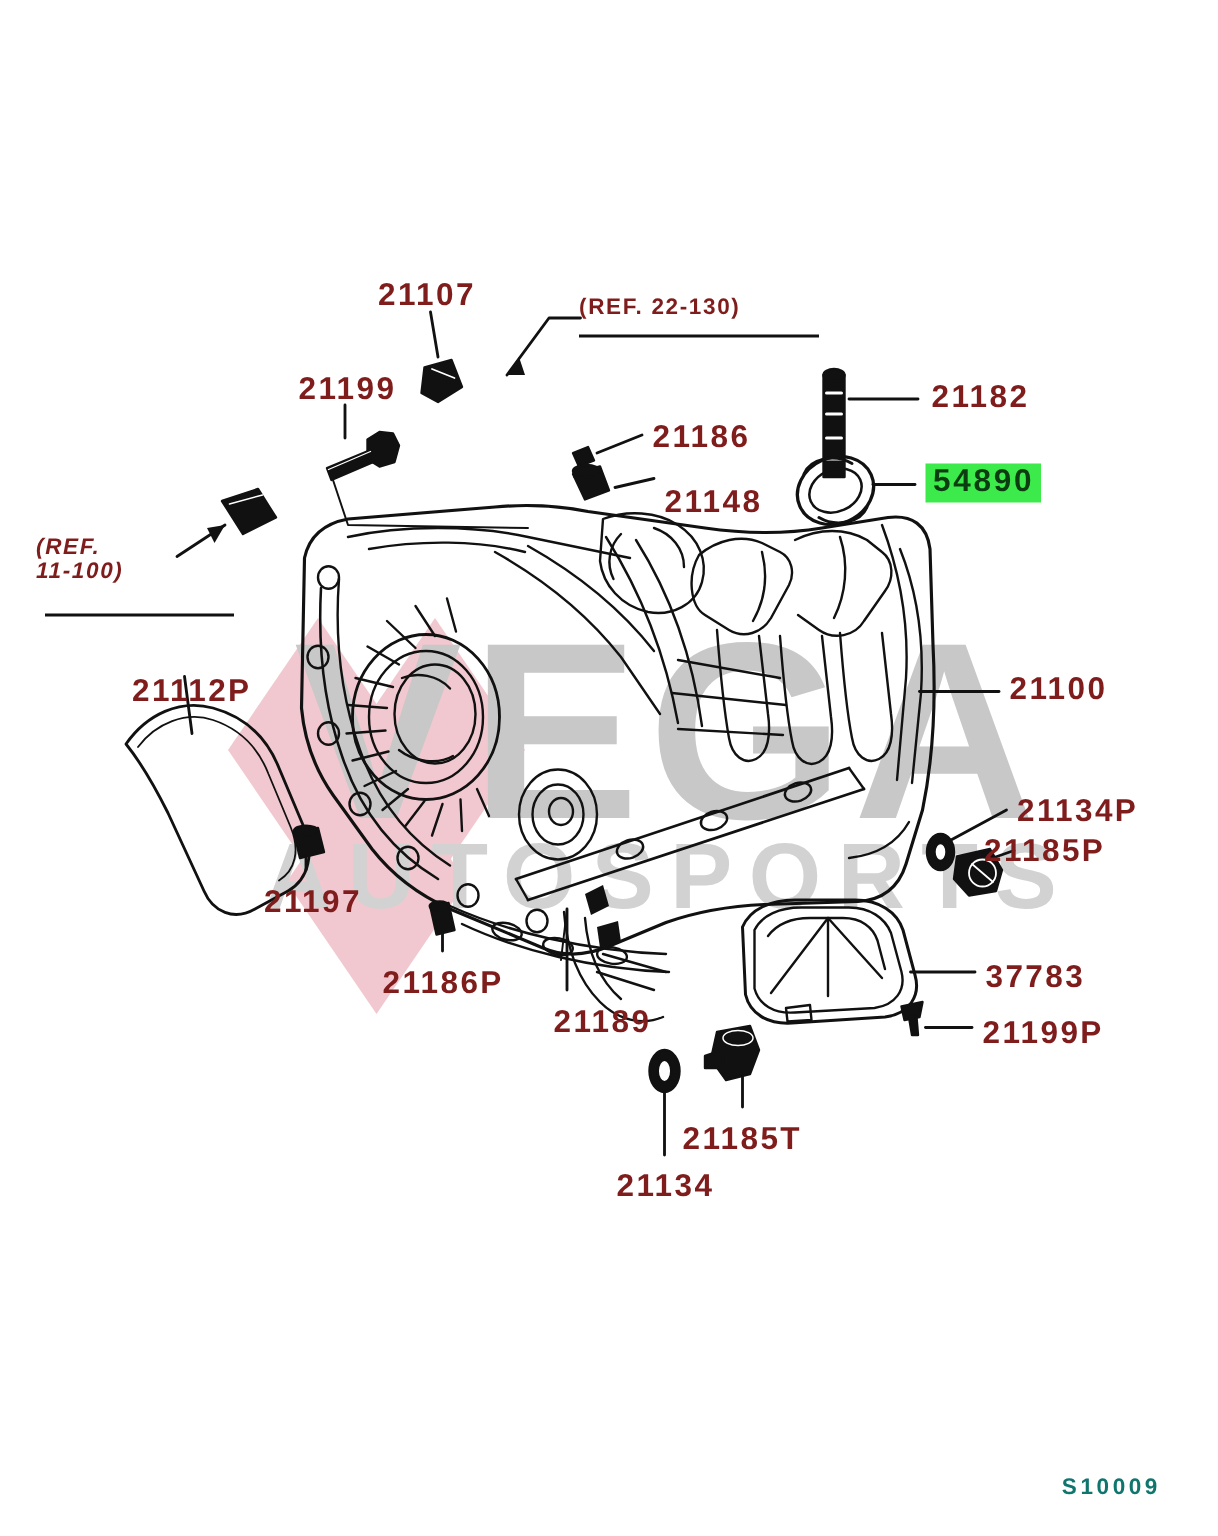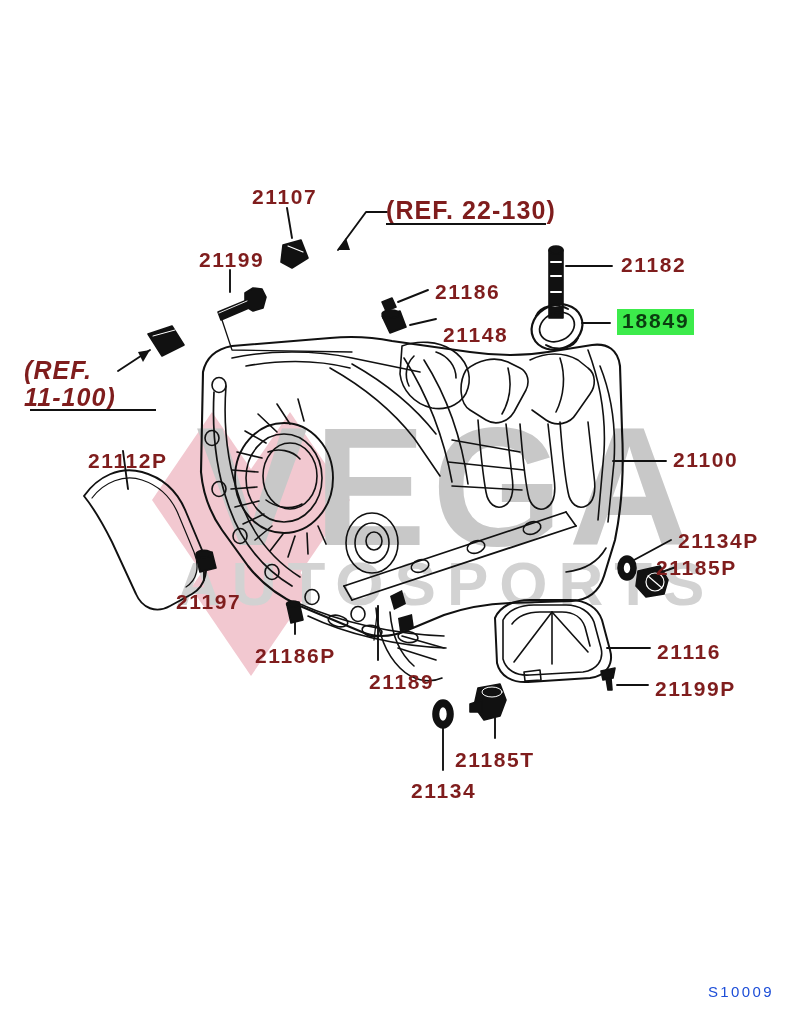--- a/index.html
+++ b/index.html
@@ -46,21 +46,21 @@
     z-index: 5;
     font-family: "Liberation Sans", sans-serif;
     font-size: 21px;
     font-weight: 700;
     letter-spacing: 1.6px;
     color: #7f1d1d;
     white-space: nowrap;
     line-height: 1.08;
   }
   .callout.ref {
-    font-size: 25px;
+    font-size: 15px;
     letter-spacing: 1.1px;
   }
   .callout.ref .refline2 { display: block; }
 
   .callout.hl-green {
     background: #3ceb4b;
     color: #0b3d10;
     padding: 1px 5px 2px 5px;
     letter-spacing: 1.8px;
   }
@@ -73,23 +73,23 @@
   }
 
   
   #plate-code {
     position: absolute;
     right: 38px;
     bottom: 24px;
     z-index: 6;
     font-family: "Liberation Sans", sans-serif;
     font-size: 15px;
-    font-weight: 400;
+    font-weight: 700;
     letter-spacing: 2.4px;
-    color: #1d4ed8;
+    color: #0f766e;
   }
 </style>
 </head>
 <body>
 
 <div id="diagram-root">
 
   <svg id="watermark" viewBox="0 0 812 1024" preserveAspectRatio="none">
 
     <g fill="#f2c8d0">
@@ -335,39 +335,39 @@
   <div class="underline-ref" style="left:386px; top:223px; width:160px;"></div>
 
   <div class="callout" style="left:199px; top:249px;">21199</div>
 
   <div class="callout" style="left:621px; top:254px;">21182</div>
 
   <div class="callout" style="left:435px; top:281px;">21186</div>
 
   <div class="callout" style="left:443px; top:324px;">21148</div>
 
-  <div class="callout hl-green" style="left:617px; top:309px;">18849</div>
+  <div class="callout hl-green" style="left:617px; top:309px;">54890</div>
 
   <div class="callout ref" style="left:24px; top:357px;font-style:italic;">
     <span>(REF.</span>
     <span class="refline2">11-100)</span>
   </div>
   <div class="underline-ref" style="left:30px; top:409px; width:126px;"></div>
 
   <div class="callout" style="left:88px; top:429px;margin-top:21px;">21112P</div>
 
   <div class="callout" style="left:673px; top:449px;">21100</div>
 
   <div class="callout" style="left:678px; top:530px;">21134P</div>
 
   <div class="callout" style="left:656px; top:557px;">21185P</div>
 
   <div class="callout" style="left:176px; top:591px;">21197</div>
 
-  <div class="callout" style="left:657px; top:641px;">21116</div>
+  <div class="callout" style="left:657px; top:641px;">37783</div>
 
   <div class="callout" style="left:255px; top:645px;">21186P</div>
 
   <div class="callout" style="left:655px; top:678px;">21199P</div>
 
   <div class="callout" style="left:349px; top:671px;margin-left:20px;">21189</div>
 
   <div class="callout" style="left:455px; top:749px;">21185T</div>
 
   <div class="callout" style="left:411px; top:780px;">21134</div>

